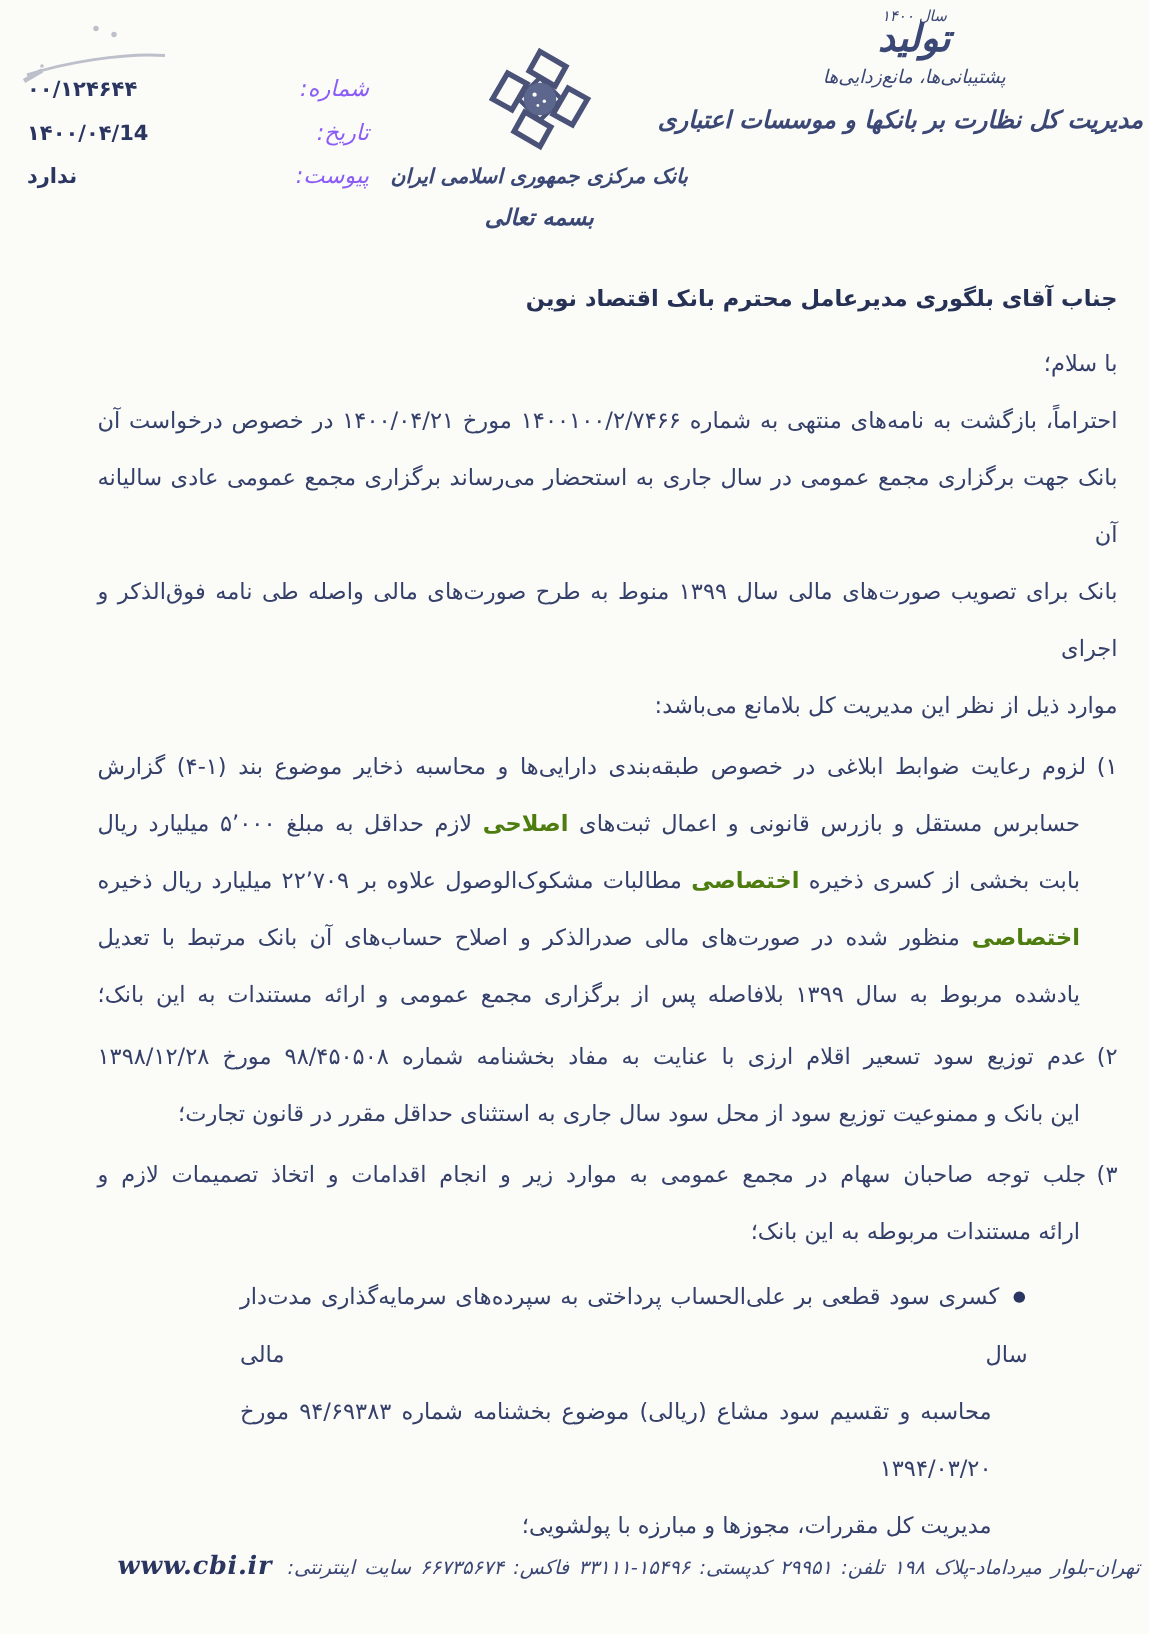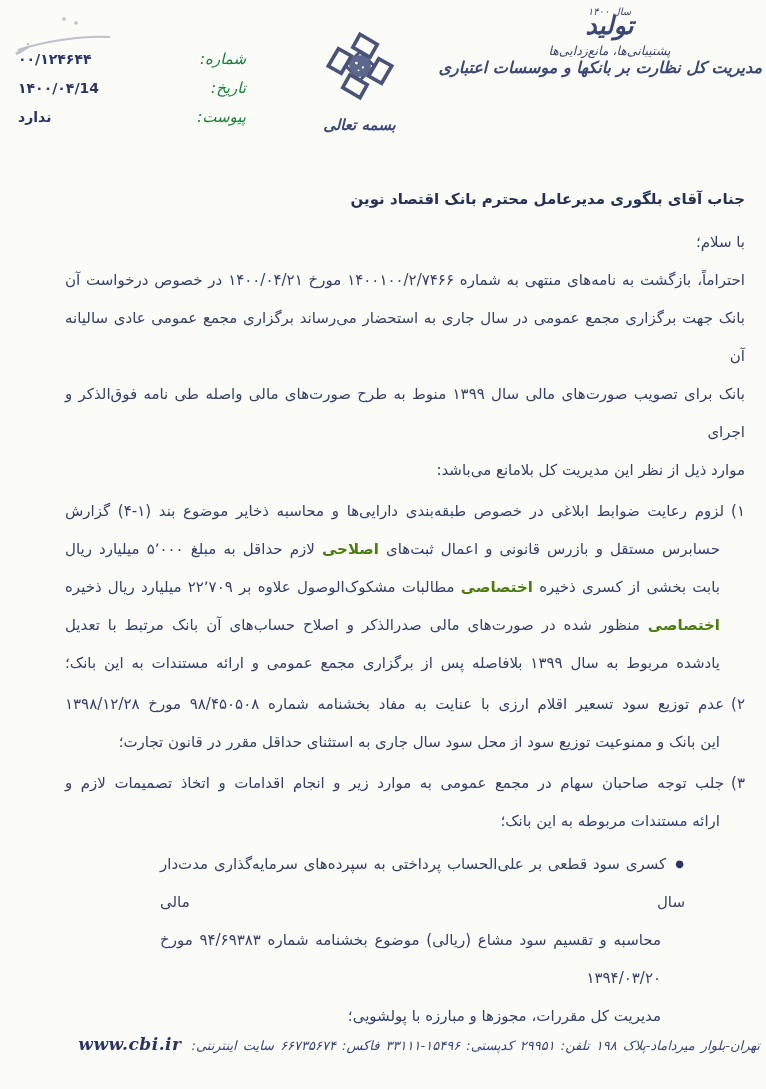--- a/index.html
+++ b/index.html
@@ -10,33 +10,33 @@
     color:#35406a;
     overflow:hidden;
   }
   .page{position:absolute;inset:0;}
 
   
   .scribble{position:absolute;left:8px;top:6px;width:120px;height:60px;opacity:.55;}
 
   .meta-block{position:absolute;left:18px;top:50px;width:228px;direction:rtl;}
   .meta-row{display:flex;justify-content:space-between;align-items:baseline;margin-bottom:11px;}
-  .mlabel{font-style:italic;font-size:15px;color:#15803d;}
+  .mlabel{font-style:italic;font-size:15px;color:#8b5cf6;}
   .mvalue{font-weight:bold;font-size:14px;color:#2a3560;}
 
   .center-block{position:absolute;left:252px;top:30px;width:215px;text-align:center;direction:rtl;}
   .logo{display:inline-block;}
   .bank-name{font-style:italic;font-weight:bold;font-size:13.5px;color:#3b4774;margin-top:4px;white-space:nowrap;}
   .basmala{font-style:italic;font-weight:bold;font-size:15px;color:#3b4774;margin-top:10px;}
 
   .right-block{position:absolute;right:4px;top:6px;width:305px;text-align:center;direction:rtl;}
   .slogan-small{font-style:italic;font-size:10px;color:#3b4774;margin-bottom:-6px;}
   .slogan-big{font-style:italic;font-weight:bold;font-size:25px;color:#3b4774;line-height:30px;}
   .slogan-sub{font-style:italic;font-size:12.5px;color:#3b4774;margin-top:2px;}
-  .department{font-style:italic;font-weight:bold;font-size:16px;color:#3b4774;white-space:nowrap;}
+  .department{font-style:italic;font-weight:bold;font-size:16px;color:#3b4774;margin-top:12px;white-space:nowrap;}
 
   
   .body-text{
     position:absolute;left:65px;right:21px;top:180px;
     direction:rtl;font-size:15px;line-height:38px;text-align:right;
   }
   .j{text-align:justify;text-align-last:justify;}
   .salutation{font-weight:bold;color:#263155;}
   .greeting{margin-top:5px;}
   .item{margin-top:3px;}
@@ -97,20 +97,21 @@
           <path d="M50 94 L26 80 L36 62 L60 76 Z"></path>
           <path d="M6 50 L20 26 L38 36 L24 60 Z"></path>
         </g>
         <rect x="36" y="36" width="28" height="28" transform="rotate(45 50 50)" fill="none" stroke="#4a5278" stroke-width="4"></rect>
         <circle cx="50" cy="50" r="15" fill="#5d668c"></circle>
         <circle cx="45" cy="46" r="2" fill="#fbfbf8"></circle>
         <circle cx="54" cy="52" r="1.6" fill="#fbfbf8"></circle>
         <circle cx="48" cy="56" r="1.3" fill="#fbfbf8"></circle>
       </svg>
     </span>
+    <div class="bank-name">بانک مرکزی جمهوری اسلامی ایران</div>
     <div class="basmala">بسمه تعالی</div>
   </div>
 
   <div class="right-block">
     <div class="slogan-small">سال ۱۴۰۰</div>
     <div class="slogan-big">تولید</div>
     <div class="slogan-sub">پشتیبانی‌ها، مانع‌زدایی‌ها</div>
     <div class="department">مدیریت کل نظارت بر بانکها و موسسات اعتباری</div>
   </div>
 

